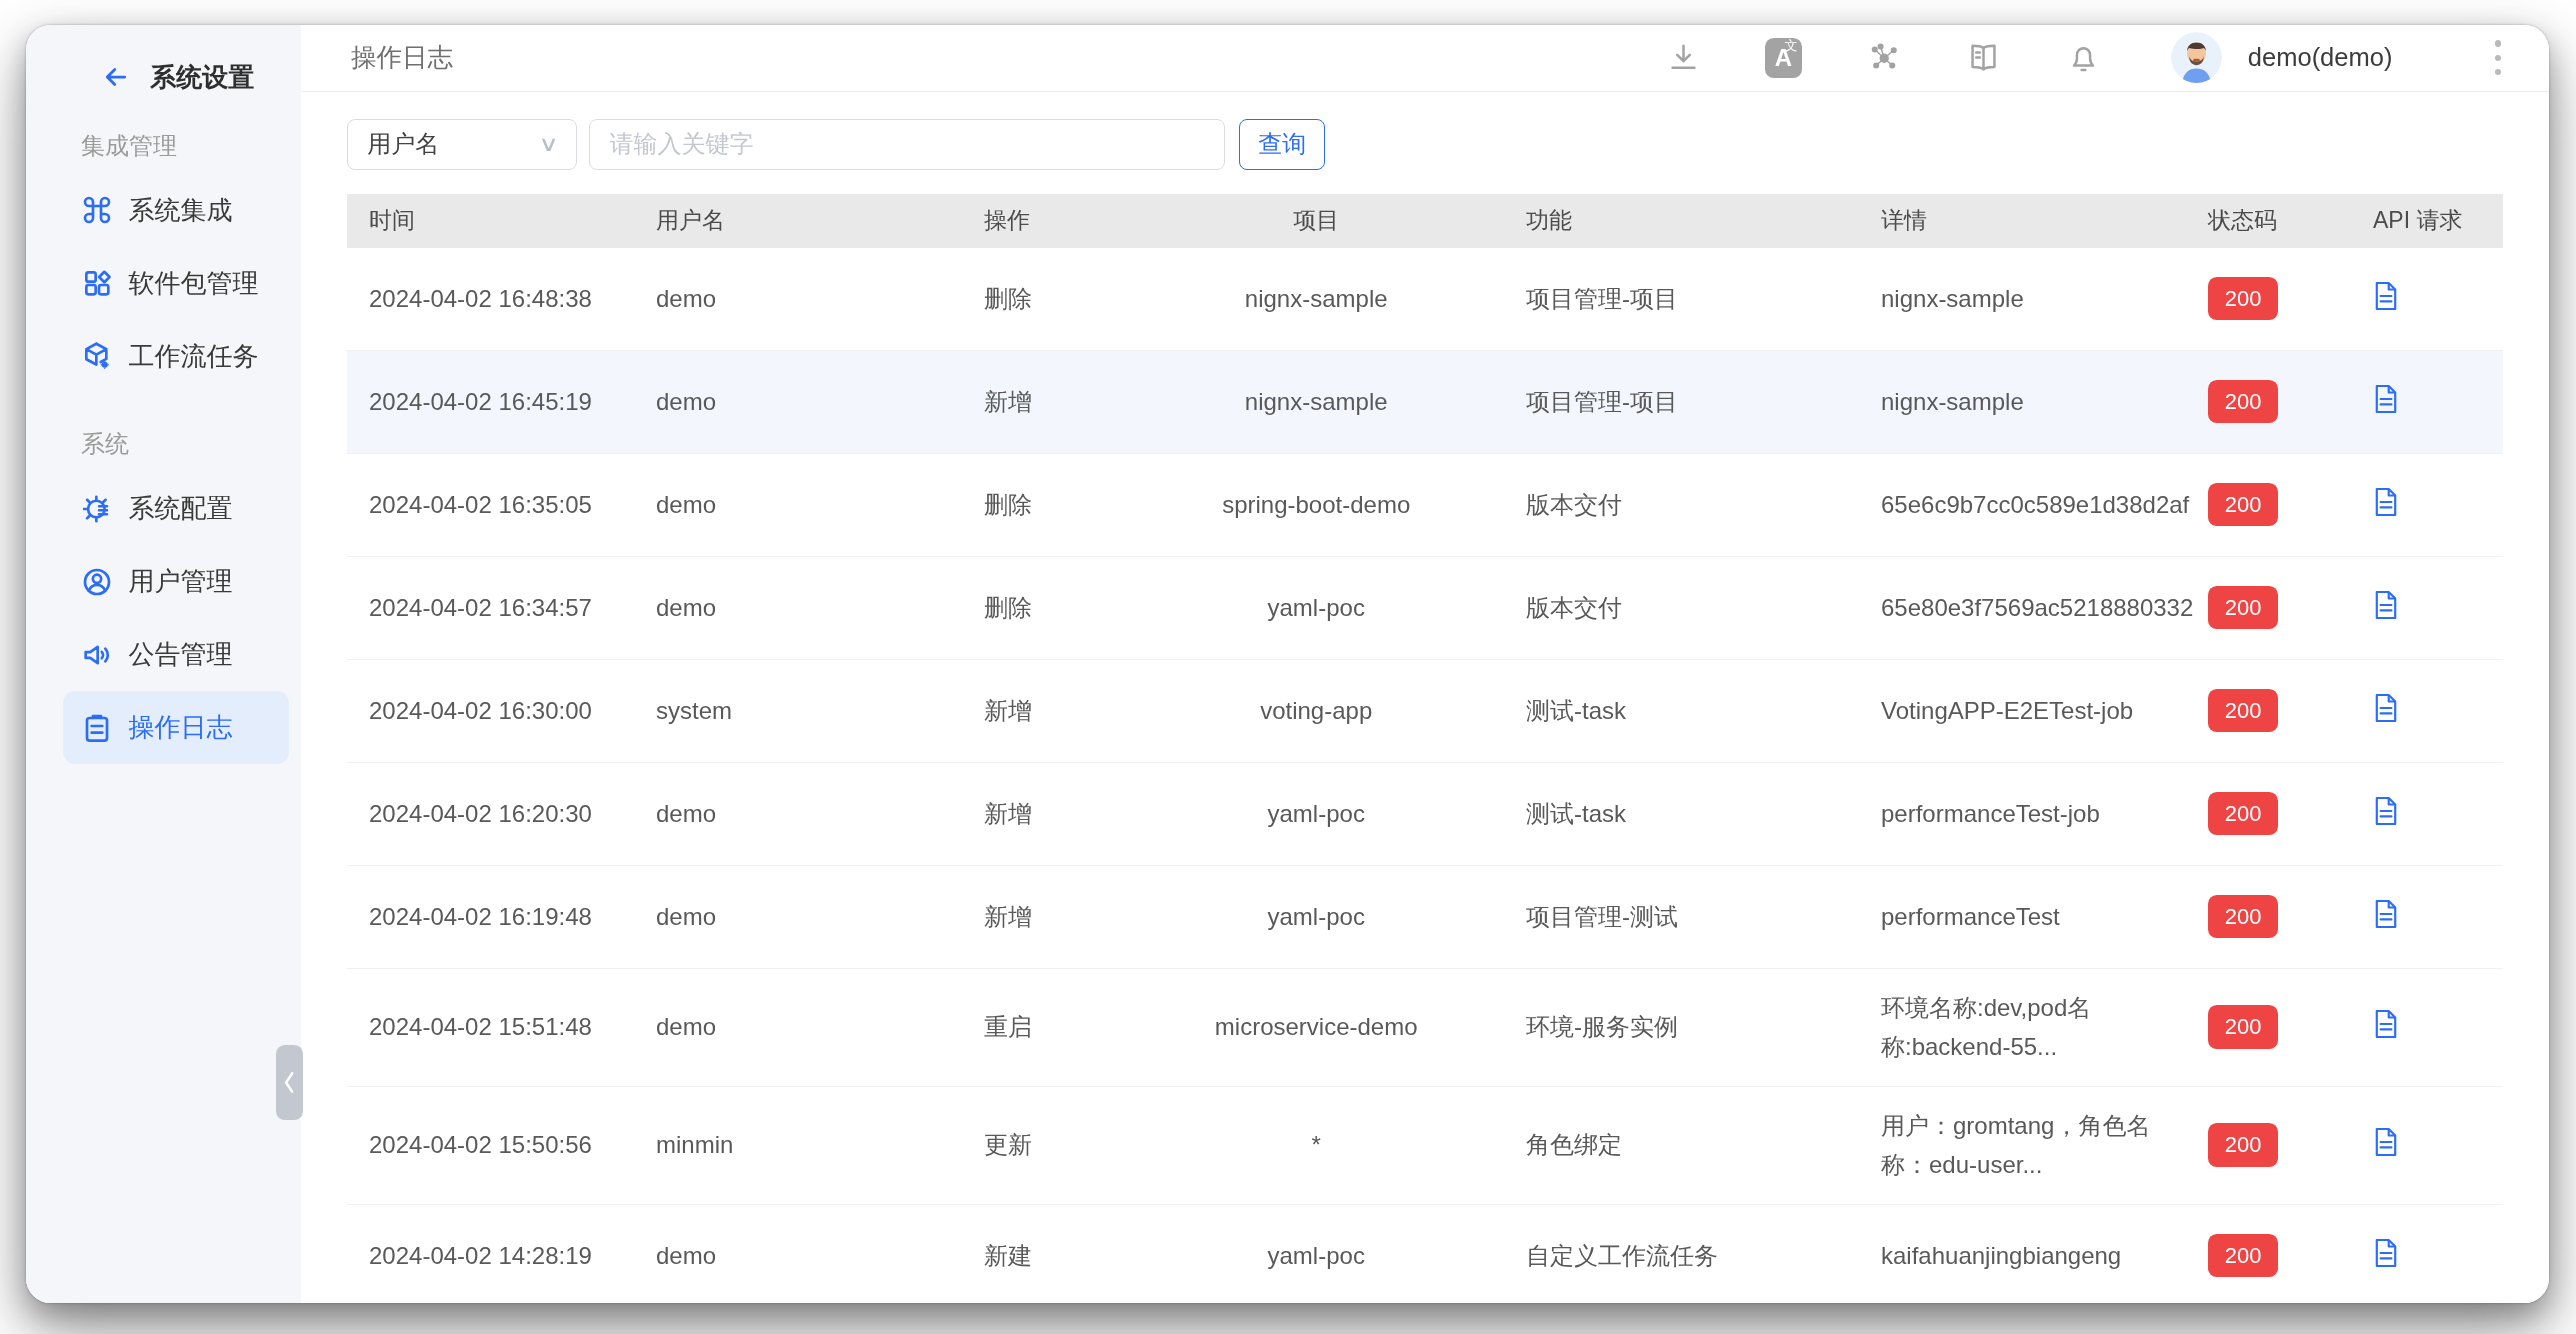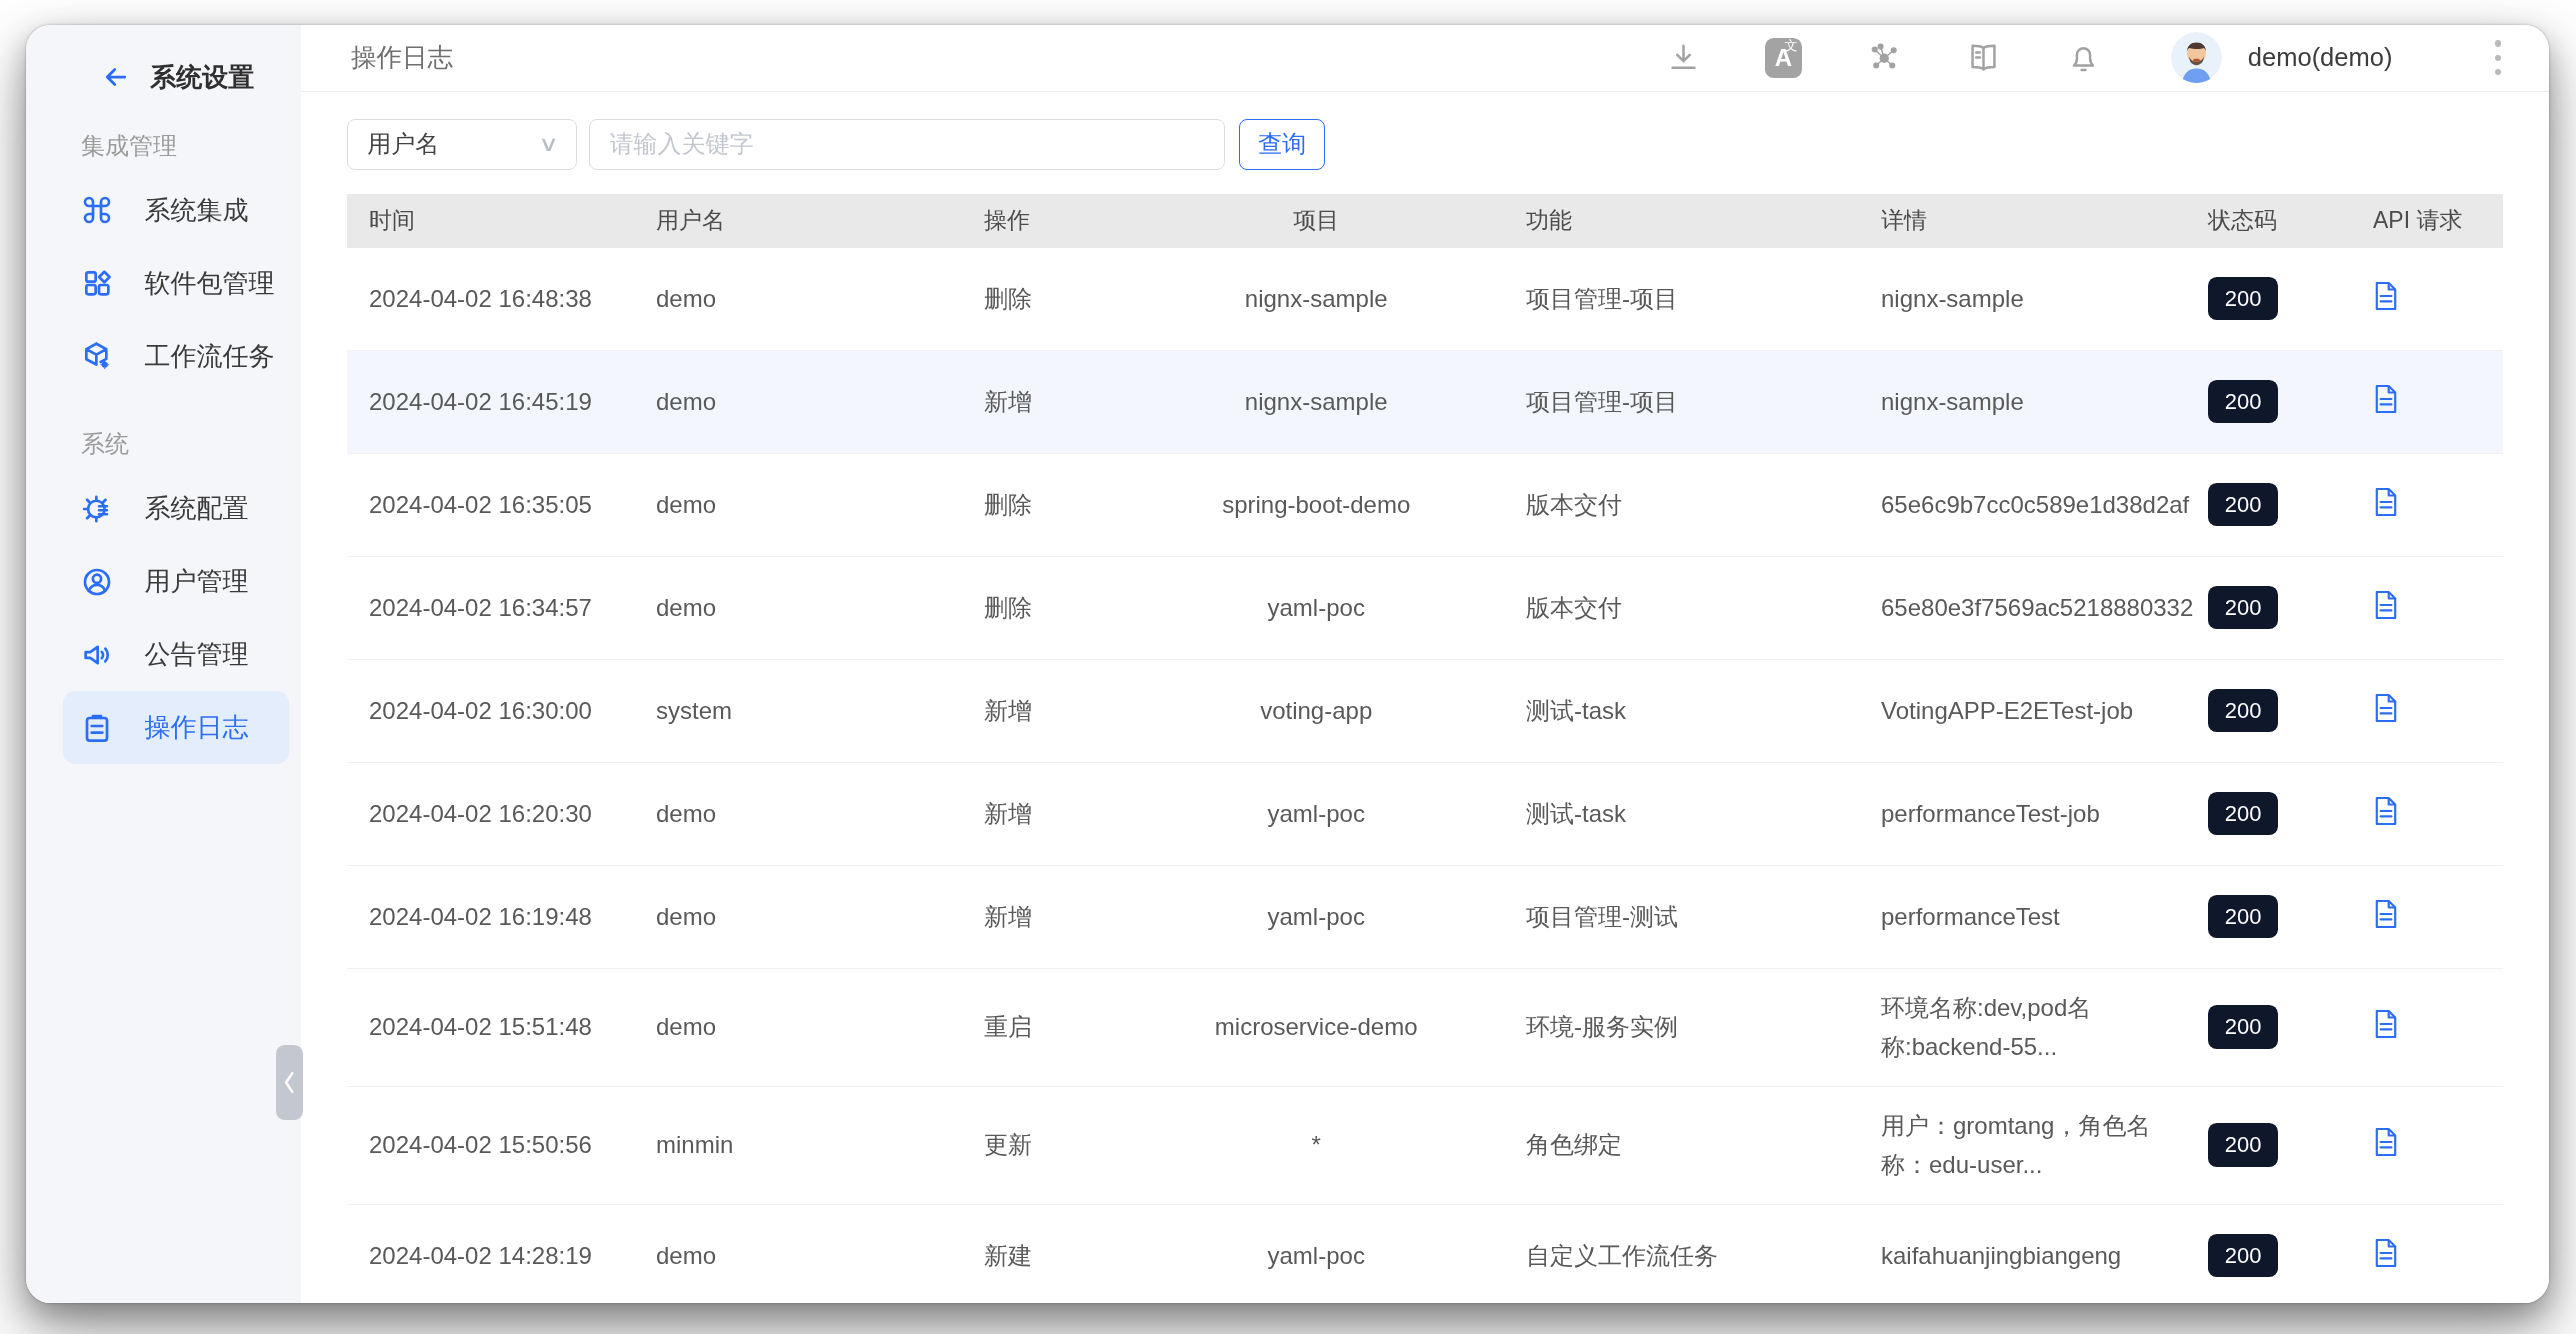--- a/index.html
+++ b/index.html
@@ -10,21 +10,21 @@
             background:#ffffff; border-radius:24.6px; overflow:hidden;
             box-shadow:0 0 2.6px rgba(0,0,0,.30), 0 12.3px 30px rgba(0,0,0,.30), 0 32px 70px rgba(40,40,40,.38); }
 
   
   .sidebar { position:absolute; left:0; top:0; bottom:0; width:275px; background:#f5f6f9; }
   .side-header { display:flex; align-items:center; gap:19.3px; padding:35px 0 0 55px;margin-left:20px; }
   .side-header .back { width:30px; height:30px; cursor:pointer; }
   .side-title { font-size:26px; font-weight:600; color:#2f2f2f; }
   .group-label { padding-left:55px; margin-top:35px; font-size:24px; color:#9b9b9b; }
   .nav-list { margin-top:12.3px; }
-  .nav-item { display:flex; align-items:center; gap:32px; height:73px;
+  .nav-item { display:flex; align-items:center; gap:16px; height:73px;
               margin:0 12.3px 0 37px; padding-left:17.6px; border-radius:12.3px;
               font-size:26px; color:#3a3a3a; cursor:pointer; }
   .nav-item .nico { width:32px; height:32px; flex:none; display:flex; }
   .nav-item.active { background:#e4edfb; color:#2b6df6; }
 
   .collapse-handle { position:absolute; left:250px; top:1020px; width:27px; height:75px;
                      background:#c3c8d0; border-radius:8.8px; display:flex; align-items:center;
                      justify-content:center; cursor:pointer; z-index:5; }
 
   
@@ -60,21 +60,21 @@
   
   .table { margin:24px 46px 0 46px; }
   .thead { display:flex; align-items:center; height:54px; background:#e9e9e9; font-size:23px; color:#4c4c4c; }
   .trow  { display:flex; align-items:center; min-height:103px; border-bottom:1.8px solid #f1f1f1;
            font-size:24px; color:#595959; background:#fff; }
   .trow.hl { background:#f3f7fd; }
   .trow.tall { min-height:118px; }
   .c { padding-left:22px; padding-right:24.6px; flex:none; }
   .c1 { width:287px; } .c2 { width:328px; } .c3 { width:169px; } .c4 { width:373px;text-align:center; }
   .c5 { width:355px; } .c6 { width:327px; line-height:39px; } .c7 { width:165px; } .c8 { width:152px; }
-  .badge { display:inline-block; background:#0f172a; color:#fff; border-radius:8.8px;
+  .badge { display:inline-block; background:#ef4444; color:#fff; border-radius:8.8px;
            padding:8.8px 16.7px; font-size:22px; }
   .doc-link { display:inline-flex; cursor:pointer; }
 
   svg { display:block; }
 </style>
 </head>
 <body>
 
 <div class="window">
 

